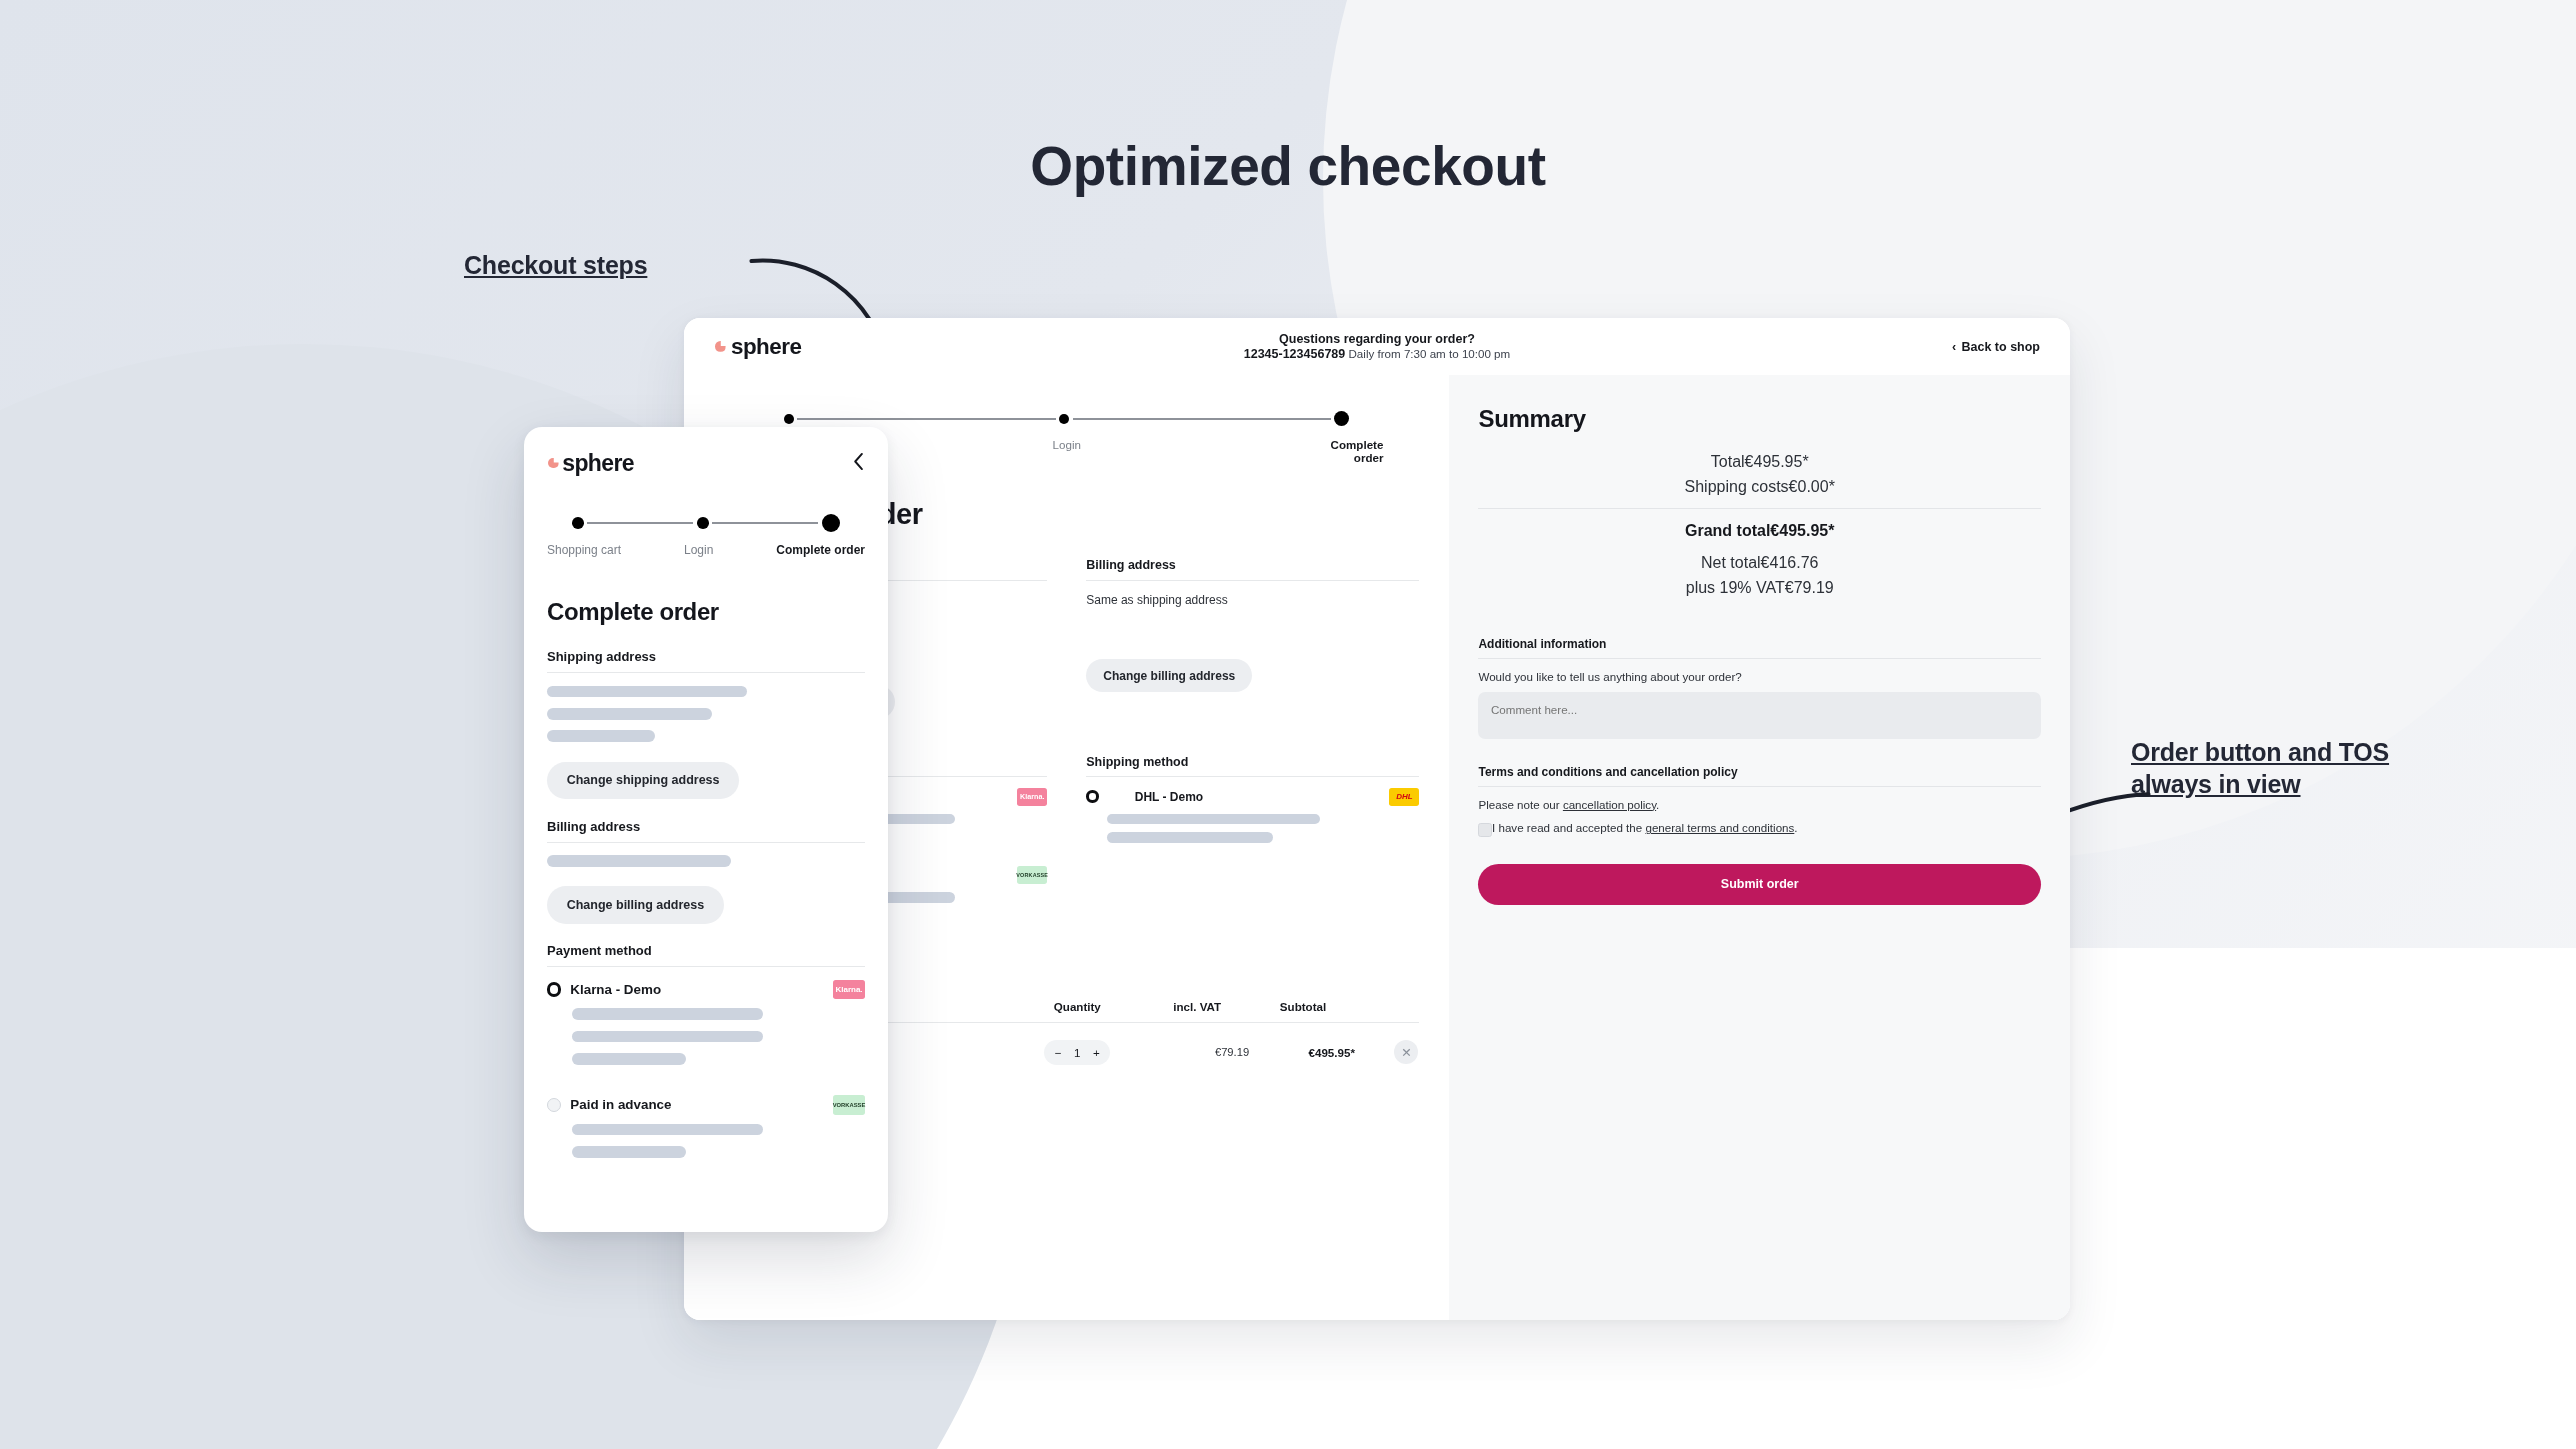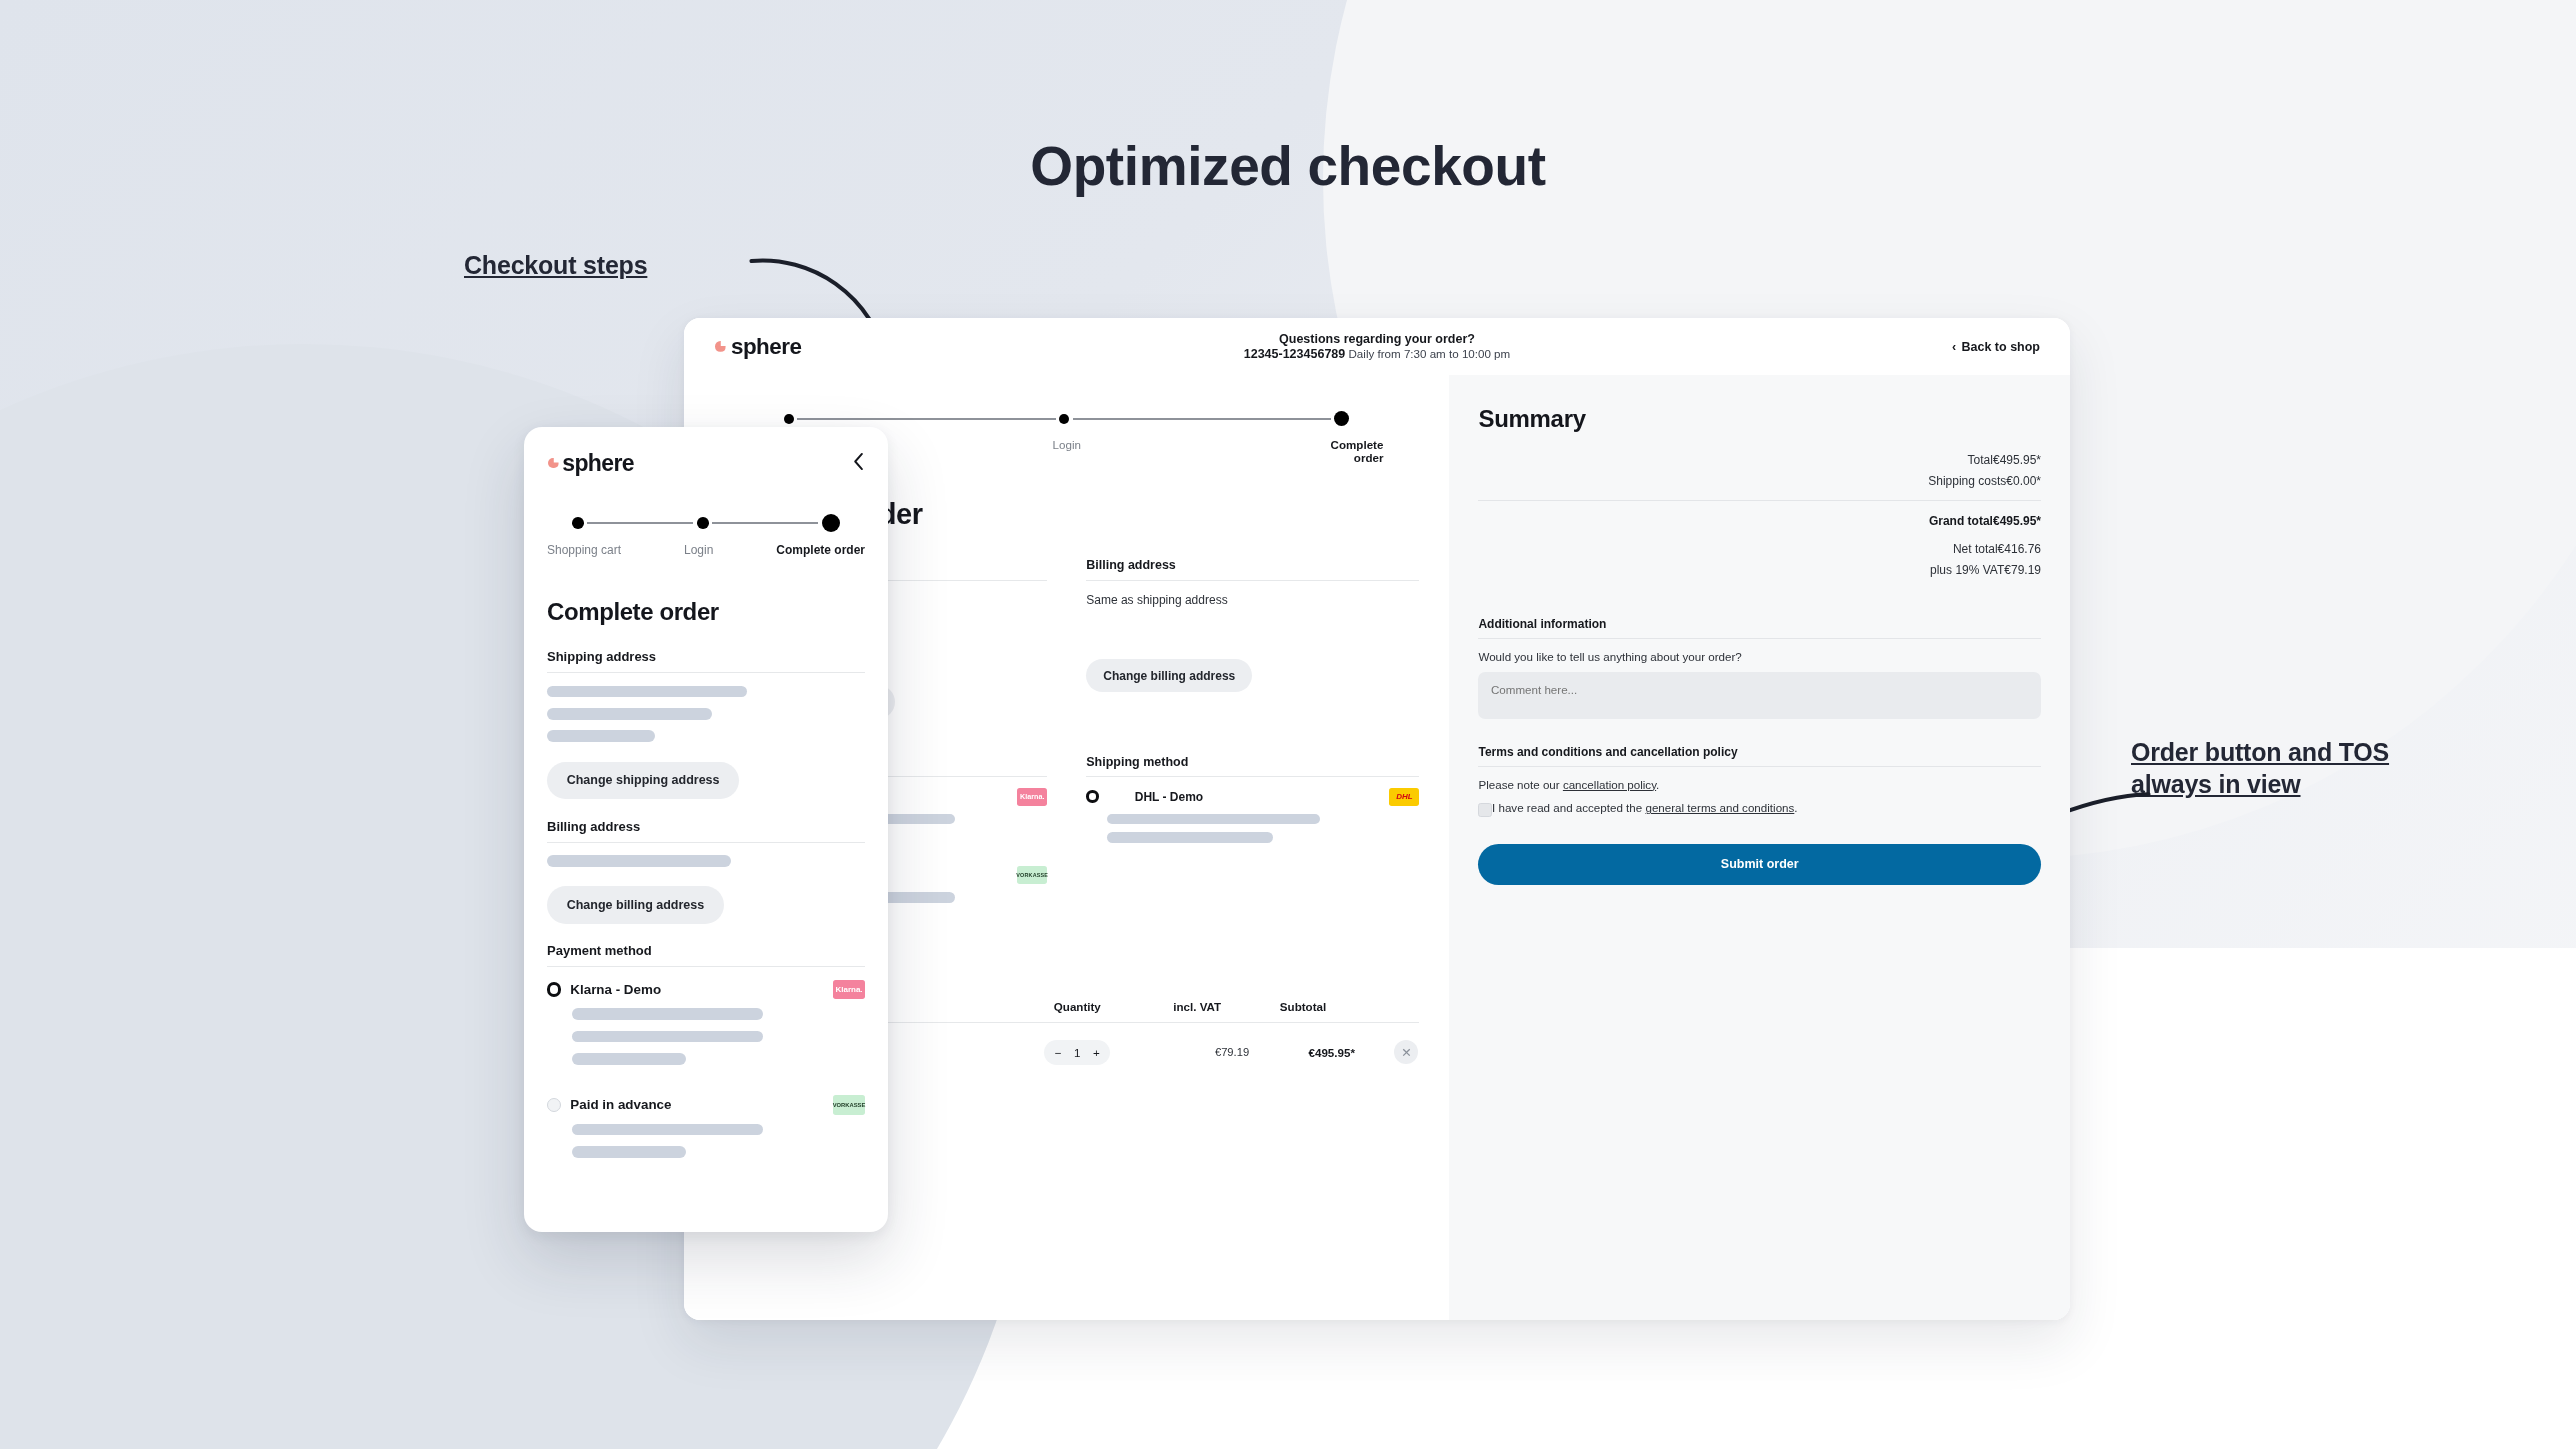--- a/index.html
+++ b/index.html
@@ -128,35 +128,35 @@
   .prod-var{font-size:9.8px;color:#3d424d;margin-top:4.5px;}
   .prod-var b{color:#16181d;}
   .qty{display:inline-flex;align-items:center;background:#f1f3f5;border-radius:16px;padding:6.3px 10.7px;gap:12.5px;}
   .qty span{font-size:11.6px;color:#16181d;}
   .price{font-size:11.2px;color:#2d3138;text-align:right;}
   .subtotal{font-size:11.6px;font-weight:bold;color:#16181d;text-align:right;}
   .remove{width:24px;height:24px;border-radius:50%;background:#eceef1;color:#8a9099;display:flex;align-items:center;justify-content:center;font-size:12.5px;margin-left:auto;}
 
   
   h2.sum-title{font-size:24px;font-weight:bold;color:#14161c;margin:0 0 16px;letter-spacing:-0.3px;}
-  .sum-row{display:flex;justify-content:flex-end;font-size:12px;color:#2d3138;padding:3.6px 0;}
+  .sum-row{display:flex;justify-content:center;font-size:16px;color:#2d3138;padding:3.6px 0;}
   .sum-row.bold{font-weight:bold;color:#16181d;}
   .sum-div{height:0.9px;background:#e3e5e8;margin:9px 0;}
   .sum-h{font-size:12px;font-weight:bold;color:#16181d;padding-bottom:7.2px;border-bottom:0.9px solid #e3e5e8;margin-bottom:10.7px;}
   .sum-q{font-size:11.6px;color:#2d3138;margin-bottom:9px;}
   .comment{
     width:100%;height:47px;background:#e9ebee;border:none;border-radius:7.2px;box-sizing:border-box;
     padding:10.7px 12.5px;font-size:11.6px;color:#8a9099;font-family:"Liberation Sans",sans-serif;resize:none;
   }
   .tos-note{font-size:11.6px;color:#2d3138;margin-bottom:10.7px;}
   .tos-note u, .tos-row u{text-decoration:underline;}
   .tos-row{display:flex;align-items:flex-start;font-size:11.6px;color:#2d3138;}
   .cb{width:11.6px;height:11.6px;border-radius:2.7px;background:#e5e7ea;border:0.9px solid #d5d8dd;flex:0 0 auto;margin-top:1.8px;}
   .submit{
-    display:block;width:100%;margin-top:27px;background:#0369a1;color:#fff;
+    display:block;width:100%;margin-top:27px;background:#be185d;color:#fff;
     font-size:12.5px;font-weight:bold;border:none;border-radius:21.5px;height:41px;
     font-family:"Liberation Sans",sans-serif;
   }
   .spacer-40{height:36px;}
   .spacer-26{height:23px;}
 
   
   .mobile{
     position:absolute;left:524px;top:427px;width:364px;height:805px;
     background:#fff;border-radius:18px;

